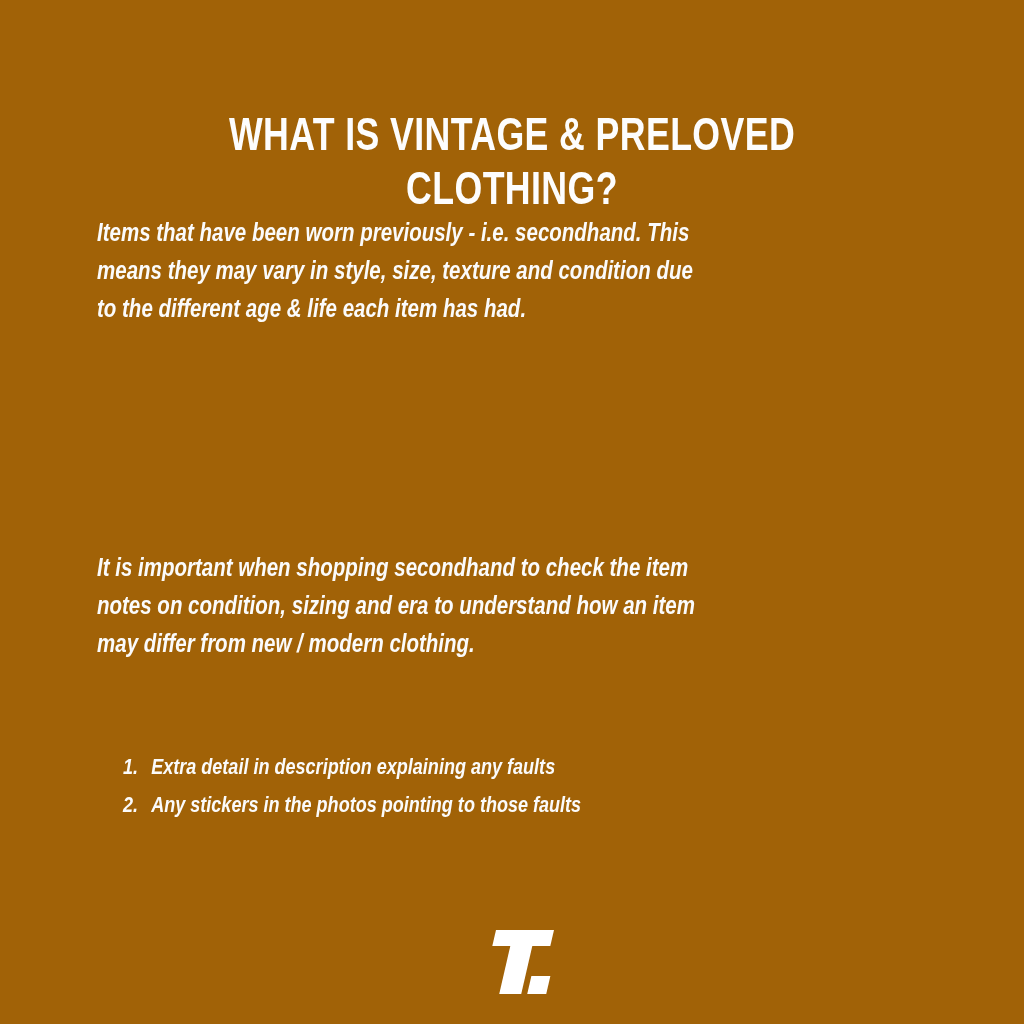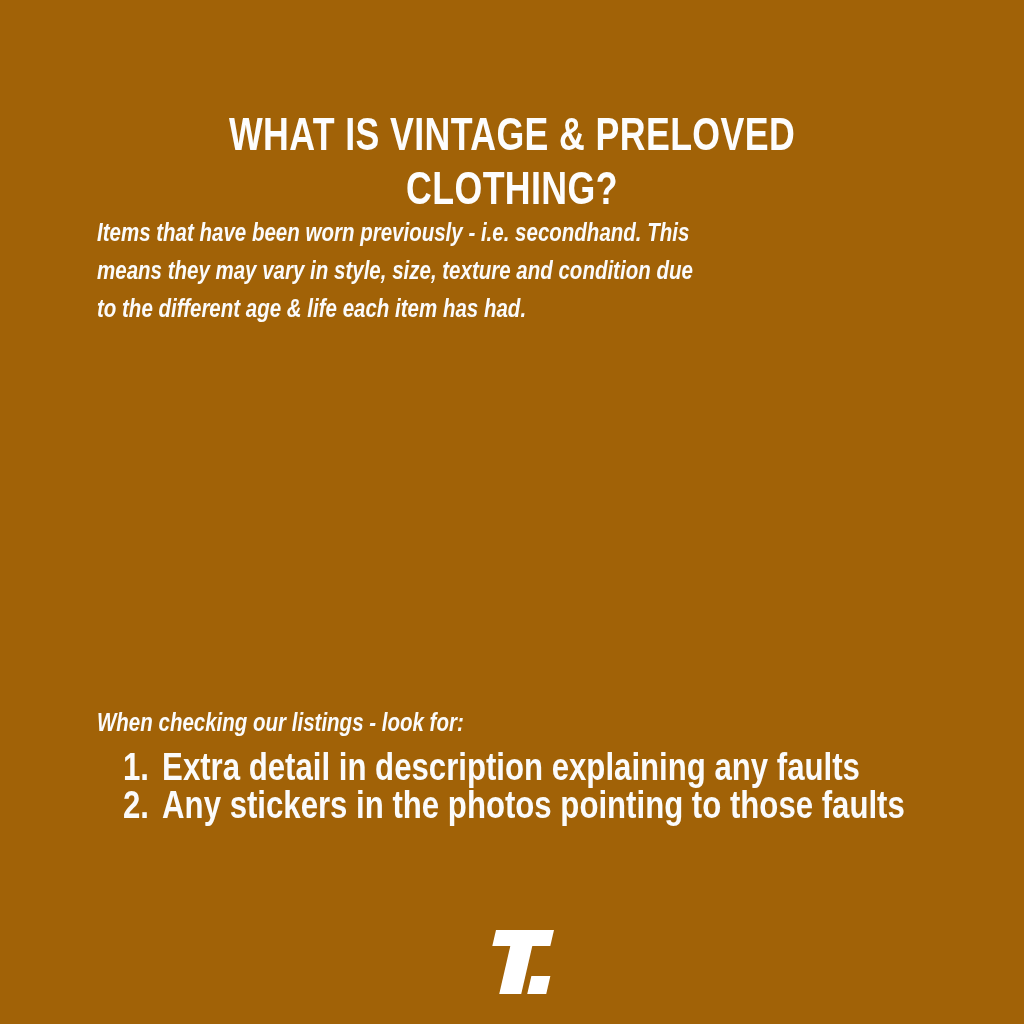--- a/index.html
+++ b/index.html
@@ -50,21 +50,22 @@
     transform: scaleX(0.82);
     transform-origin: 0 50%;
     white-space: nowrap;
   }
 
   
   .checklist {
     left: 123px;
     width: 880px;
     font-weight: bold;
-    font-size: 38px;
+    font-style: italic;
+    font-size: 22px;
     line-height: 38px;
     color: #fbfbfb;
   }
   .checklist .condense {
     display: block;
     transform: scaleX(0.82);
     transform-origin: 0 50%;
   }
   .checklist-item { white-space: nowrap; }
   .list-number {
@@ -94,24 +95,24 @@
 
   <h1 class="abs heading" style="top:76px;">
     <span class="condense">WHAT IS VINTAGE &amp; PRELOVED CLOTHING?</span>
   </h1>
 
   <p class="abs body-text" style="top:188px;">
     <span class="condense">Items that have been worn previously - i.e. secondhand. This<br>means they may vary in style, size, texture and condition due<br>to the different age &amp; life each item has had.</span>
   </p>
 
 
+  <p class="abs body-text" style="top:523px;">
+    <span class="condense">It is important when shopping secondhand to check the item<br>notes on condition, sizing and era to understand how an item<br>may differ from new / modern clothing.</span>
+  </p>
 
-  <p class="abs body-text" style="top:678px;">
-    <span class="condense">When checking our listings - look for:</span>
-  </p>
 
   <div class="abs checklist" style="top:748px;">
     <div class="condense">
       <div class="checklist-item">
         <span class="list-number">1.</span><span>Extra detail in description explaining any faults</span>
       </div>
       <div class="checklist-item">
         <span class="list-number">2.</span><span>Any stickers in the photos pointing to those faults</span>
       </div>
     </div>

